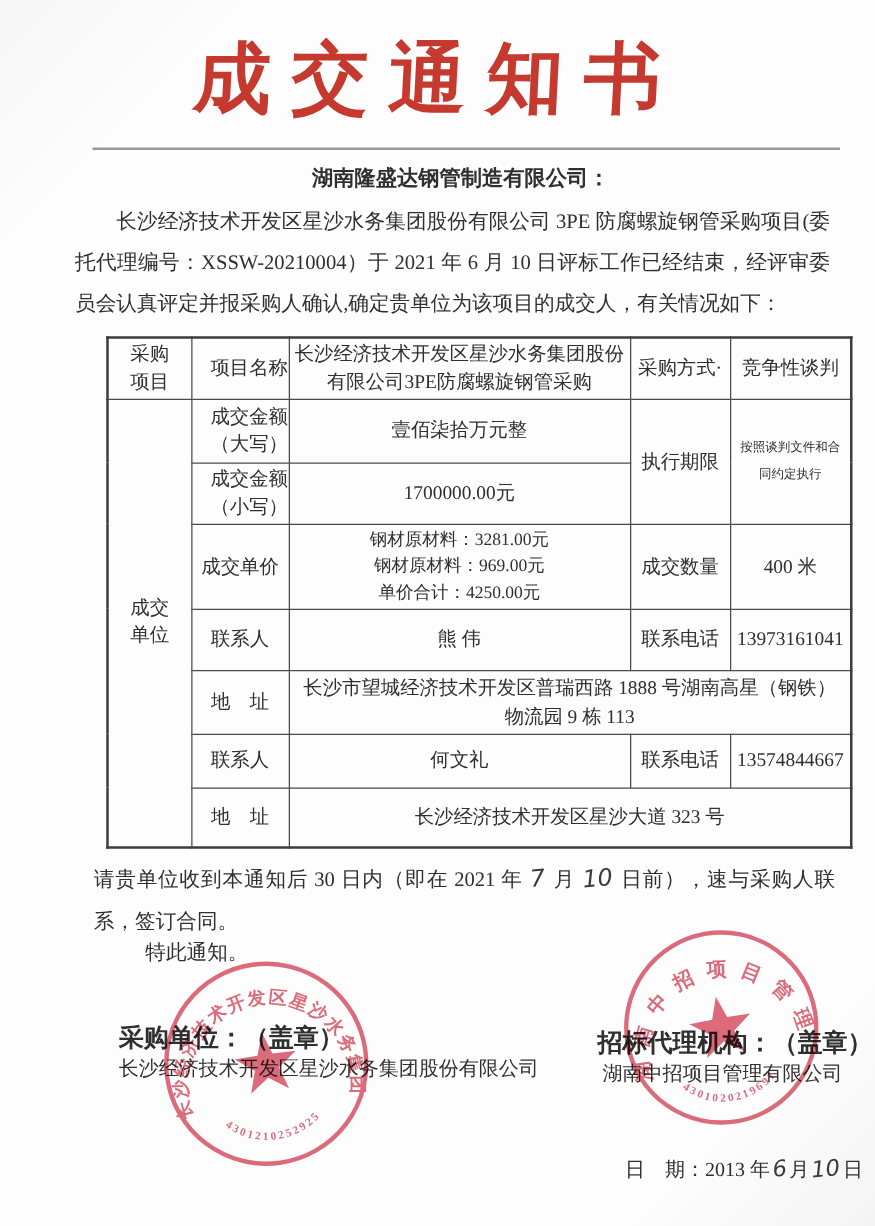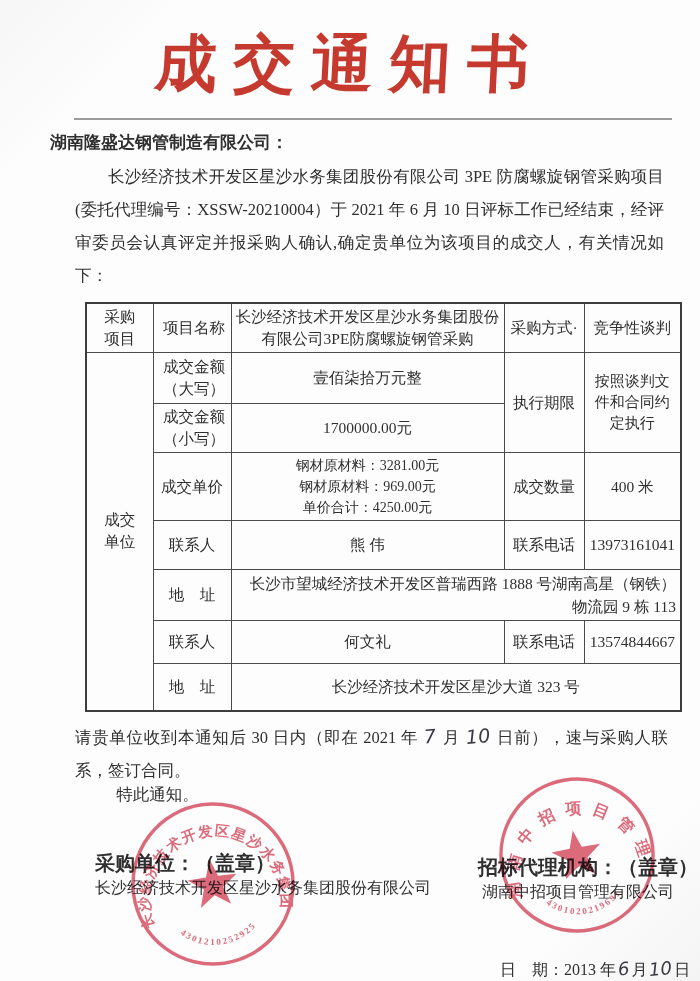--- a/index.html
+++ b/index.html
@@ -9,37 +9,37 @@
     background:linear-gradient(135deg,#f6f6f6 0%,#fdfdfd 12%,#fdfdfd 88%,#f4f4f4 100%);
     overflow:hidden;
   }
   .title{
     margin-top:26px;text-align:center;
     font-size:62px;font-weight:bold;color:#c5392e;
     letter-spacing:16px;line-height:1.25;
     transform:skewX(-3deg);
   }
   .divider{margin:14px 28px 0 74px;width:598px;border-top:2px solid #9a9a9a;}
-  .addressee{margin:8px 38px 0 50px;font-size:17px;font-weight:bold;line-height:30px;}
-  .intro{margin:2px 36px 0 75px;font-size:16.5px;line-height:33px;text-indent:2em;text-align:justify;}
+  .addressee{margin:8px 38px 0 75px;font-size:17px;font-weight:bold;line-height:30px;text-align:center;}
+  .intro{margin:2px 36px 0 60px;font-size:16.5px;line-height:33px;text-indent:2em;text-align:justify;}
 
   table.doc{
     margin:10px 0 0 85px;border-collapse:collapse;table-layout:fixed;width:595px;
     font-size:15.5px;
     border-radius:27px;
   }
   table.doc td{border:1px solid #4a4a4a;text-align:center;vertical-align:middle;padding:2px 4px;line-height:21px;}
   table.doc{border:2px solid #3d3d3d;}
   .lbl2{display:inline-block;width:2.4em;line-height:22px;}
-  .lbl4{display:inline-block;width:4.7em;line-height:22px;}
+  .lbl4{display:inline-block;width:4.7em;line-height:22px;text-align:right;}
   td.left{text-align:left;padding-left:10px;}
   .r1 td{height:42px;} .r2 td{height:46px;} .r3 td{height:42px;} .r4 td{height:58px;}
   .r5 td{height:44px;} .r6 td{height:46px;} .r7 td{height:38px;} .r8 td{height:42px;}
   .unitprice{font-size:14px;line-height:19px;}
-  .exec{font-size:15px;line-height:22px;}
+  .exec{font-size:10px;line-height:22px;}
 
   .bottom{position:relative;height:355px;margin-top:0;}
   .abs{position:absolute;}
   .deadline{left:75px;right:32px;top:8px;font-size:16.5px;line-height:33px;text-align:justify;}
   .hand{font-family:"DejaVu Sans",sans-serif;font-style:italic;font-size:19px;color:#3a3a45;display:inline-block;transform:rotate(-5deg);padding:0 6px;}
   .hereby{left:75px;top:72px;font-size:16.5px;text-indent:2.5em;}
   .sig-label{font-size:20px;font-weight:bold;}
   .sig-name{font-size:16px;}
   .purchaser-label{left:95px;top:138px;}
   .purchaser-name{left:95px;top:166px;}
@@ -101,21 +101,21 @@
         <td>400 米</td>
       </tr>
       <tr class="r5">
         <td>联系人</td>
         <td>熊  伟</td>
         <td>联系电话</td>
         <td>13973161041</td>
       </tr>
       <tr class="r6">
         <td>地　址</td>
-        <td colspan="3" class="left" style="line-height:23px;text-align:right;">长沙市望城经济技术开发区普瑞西路 1888 号湖南高星（钢铁）物流园 9 栋 113</td>
+        <td colspan="3" class="left" style="line-height:23px;">长沙市望城经济技术开发区普瑞西路 1888 号湖南高星（钢铁）物流园 9 栋 113</td>
       </tr>
       <tr class="r7">
         <td>联系人</td>
         <td>何文礼</td>
         <td>联系电话</td>
         <td>13574844667</td>
       </tr>
       <tr class="r8">
         <td>地　址</td>
         <td colspan="3" class="left">长沙经济技术开发区星沙大道 323 号</td>

